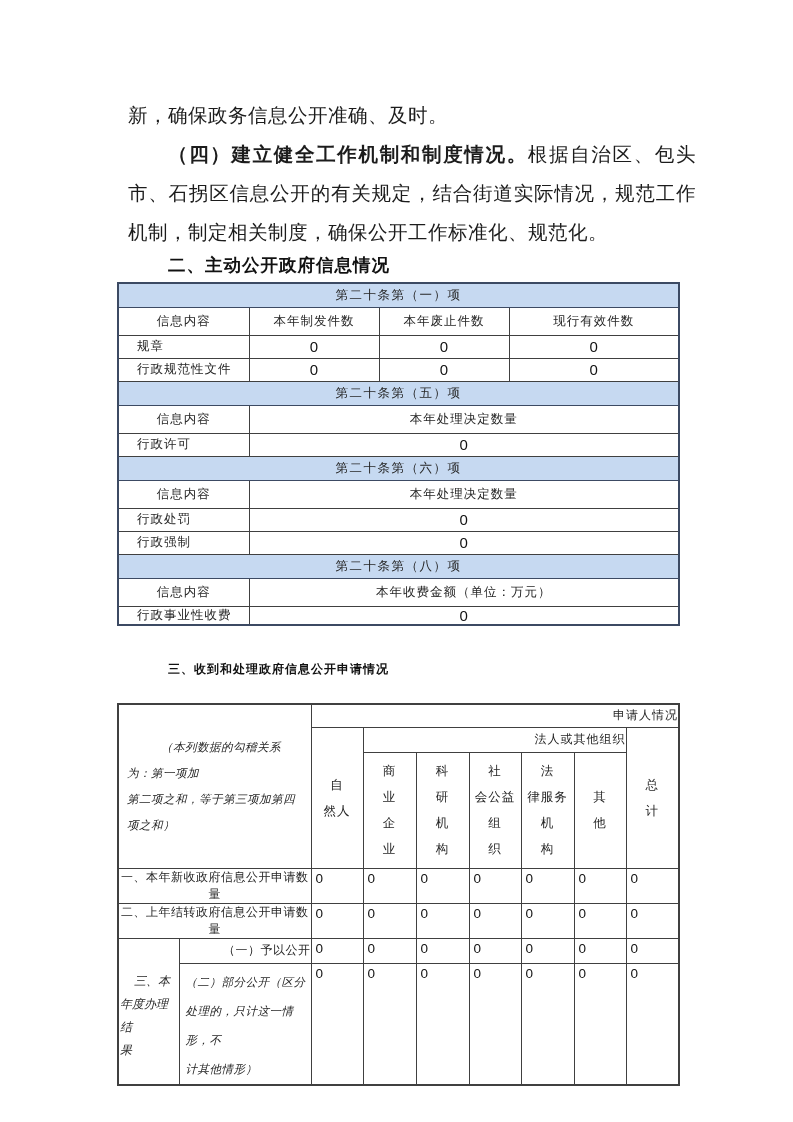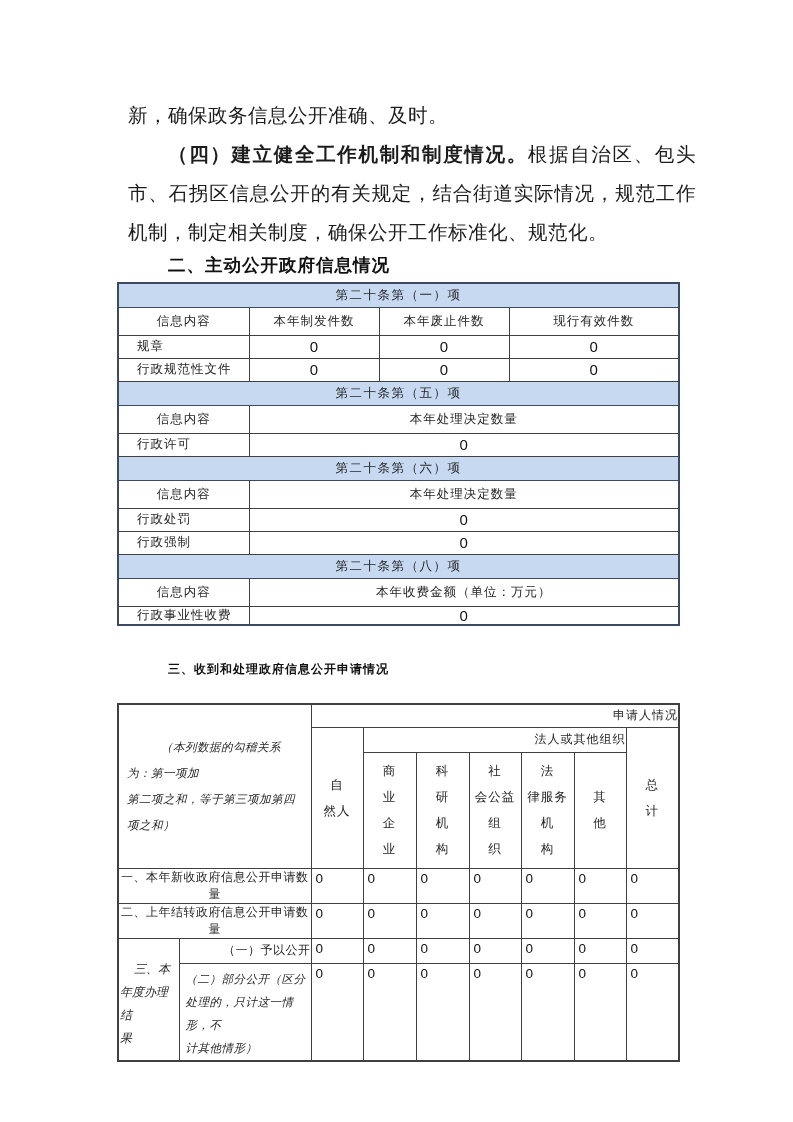--- a/index.html
+++ b/index.html
@@ -72,21 +72,21 @@
     font-size: 13.5px; color: #111;
   }
   .t2 .grp {
     white-space: pre-line; vertical-align: middle; text-align: left;
     font-style: italic; line-height: 23px; padding: 10px 1px 0 1px;
     text-indent: 14px; font-size: 12px;
   }
   .t2 .sublbl { text-align: right; vertical-align: middle; letter-spacing: 0.5px; }
   .t2 .sublbl2 {
     white-space: pre-line; font-style: italic; font-size: 11.5px;
-    line-height: 23px; text-align: left; vertical-align: top;
+    line-height: 29px; text-align: left; vertical-align: top;
     padding: 4px 4px 0 6px; letter-spacing: 0.5px;
   }
 </style>
 </head>
 <body>
 
 <div>
 
   <p class="para para-1">新，确保政务信息公开准确、及时。</p>
 

